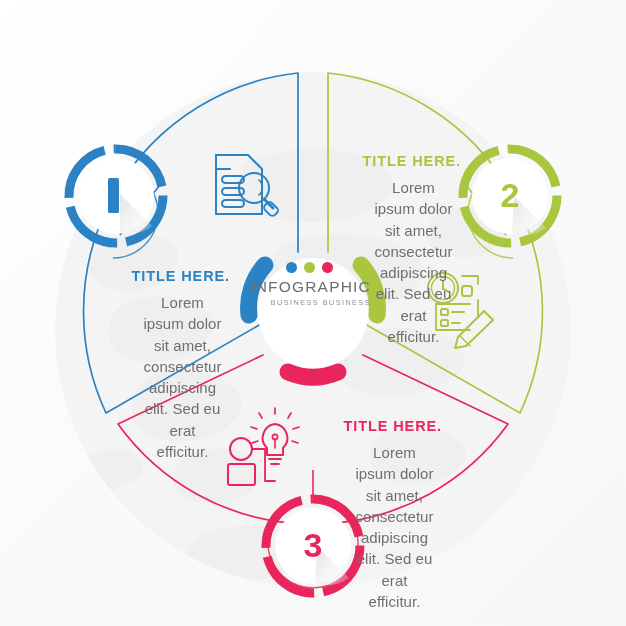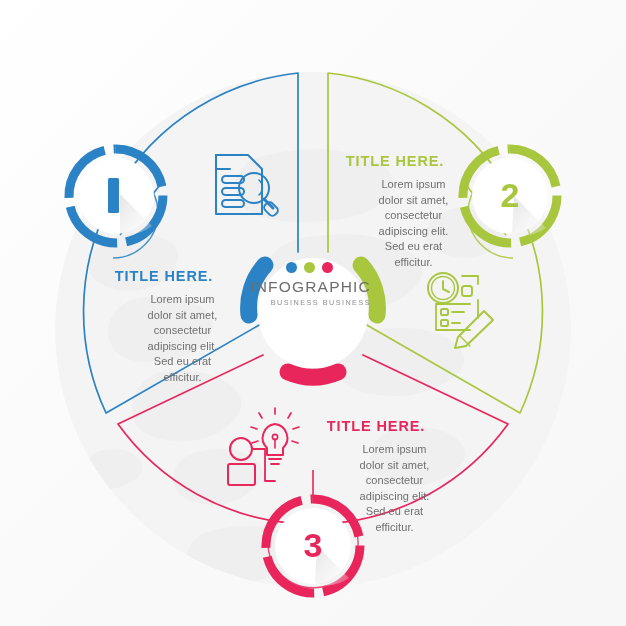--- a/index.html
+++ b/index.html
@@ -29,23 +29,24 @@
   .txt {
     position: absolute;
     text-align: center;
     user-select: none;
   }
   .sec-title {
     font-size: 14.5px;
     font-weight: bold;
     letter-spacing: 0.9px;
     margin: 0 0 5px 0;
+    text-align: right;
   }
   .sec-body {
-    font-size: 11px;
+    font-size: 15px;
     line-height: 1.42;
     color: #6f6f6f;
     margin: 8px;
     letter-spacing: 0.05px;
     padding-left: 37px;
   }
   .center-wrap {
     position: absolute;
     left: 247px;
     top: 262px;

